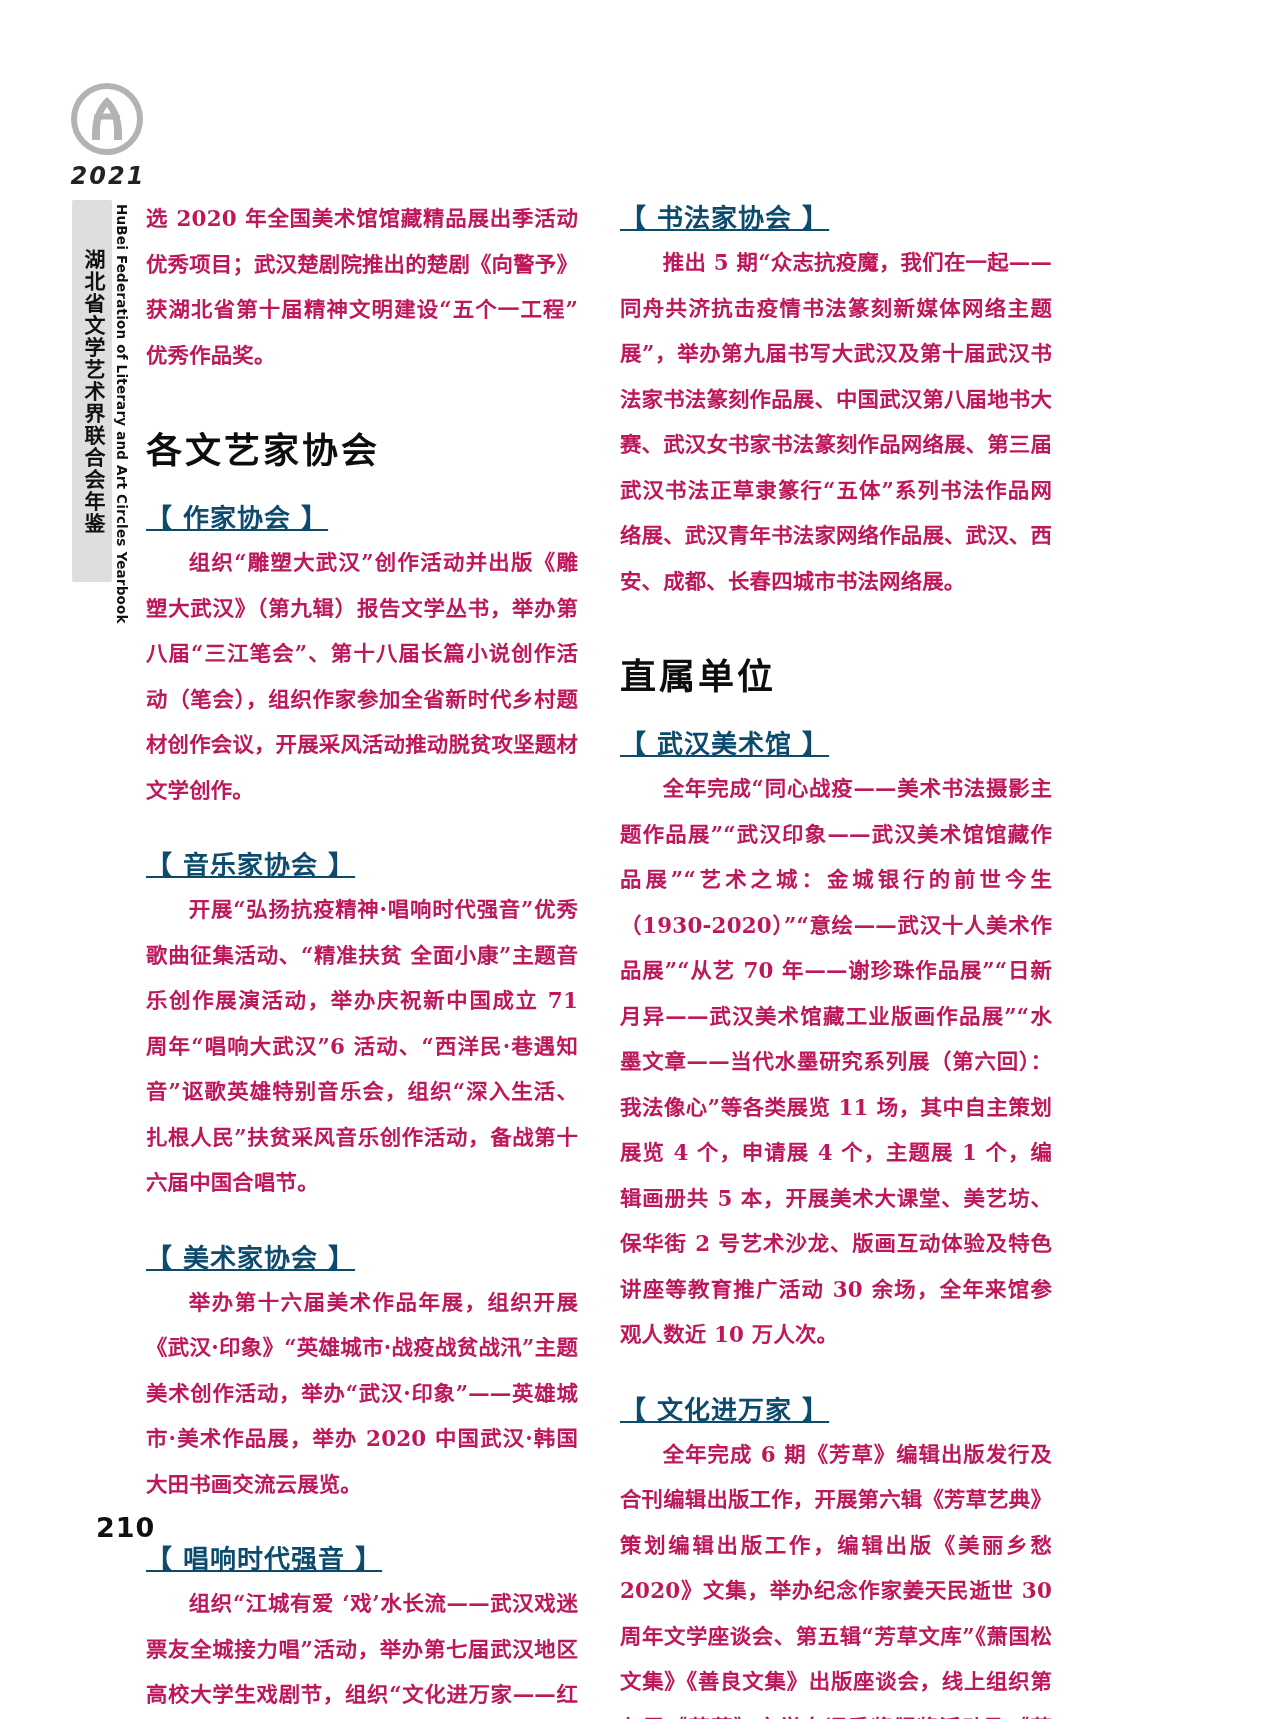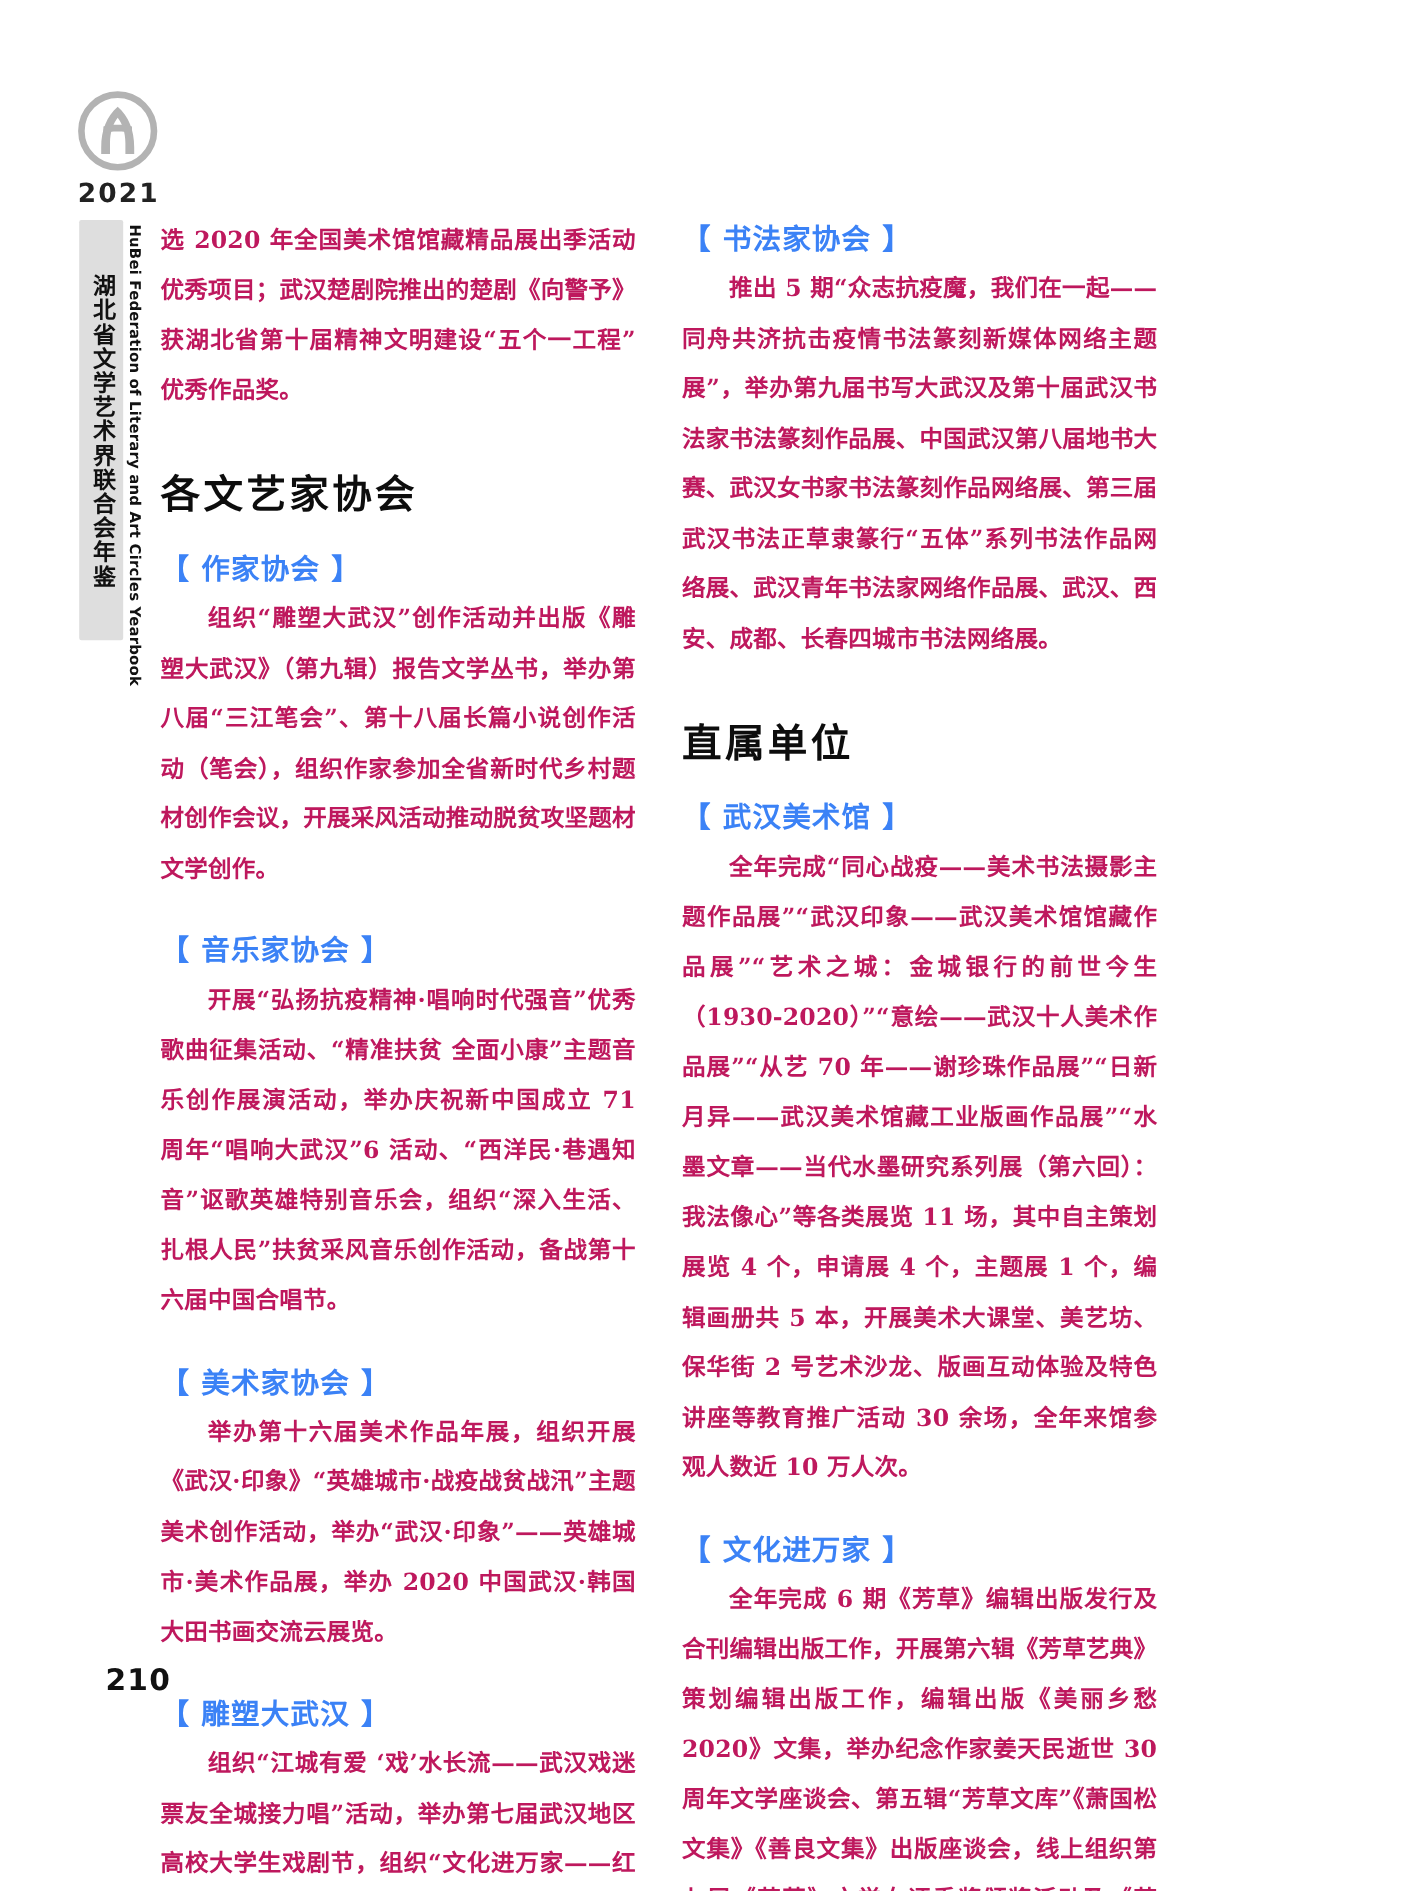--- a/index.html
+++ b/index.html
@@ -40,20 +40,21 @@
     position: absolute;
     left: 8px;
     top: 80px;
     width: 80px;
     text-align: center;
     font-family: "DejaVu Sans", "Liberation Sans", sans-serif;
     font-weight: 700;
     font-size: 24px;
     letter-spacing: 2px;
     color: #222;
+    font-style: italic;
   }
 
   .side-tab {
     position: absolute;
     left: 12px;
     top: 118px;
     width: 40px;
     height: 382px;
     background: #dedede;
     border-radius: 2px;
@@ -125,21 +126,22 @@
     color: #0d0d0d;
   }
 
   .sub-heading {
     margin: 0;
     font-family: "DejaVu Sans", "Liberation Sans", sans-serif;
     font-weight: 700;
     font-size: 26px;
     line-height: 44px;
     letter-spacing: 1px;
-    color: #3b82f6;
+    color: #0c4a6e;
+    text-decoration: underline;
   }
 
   
   .folio {
     position: absolute;
     left: 96px;
     top: 1512px;
     font-family: "DejaVu Sans", "Liberation Sans", sans-serif;
     font-weight: 700;
     font-size: 27px;
@@ -188,21 +190,21 @@
     <h2 class="sub-heading">【 音乐家协会 】</h2>
     <p class="para indent">开展“弘扬抗疫精神·唱响时代强音”优秀歌曲征集活动、“精准扶贫 全面小康”主题音乐创作展演活动，举办庆祝新中国成立 71 周年“唱响大武汉”6 活动、“西洋民·巷遇知音”讴歌英雄特别音乐会，组织“深入生活、扎根人民”扶贫采风音乐创作活动，备战第十六届中国合唱节。</p>
 
     <div class="gap-md"></div>
 
     <h2 class="sub-heading">【 美术家协会 】</h2>
     <p class="para indent">举办第十六届美术作品年展，组织开展《武汉·印象》“英雄城市·战疫战贫战汛”主题美术创作活动，举办“武汉·印象”——英雄城市·美术作品展，举办 2020 中国武汉·韩国大田书画交流云展览。</p>
 
     <div class="gap-md"></div>
 
-    <h2 class="sub-heading">【 雕塑大武汉 】</h2>
+    <h2 class="sub-heading">【 唱响时代强音 】</h2>
     <p class="para indent">组织“江城有爱 ‘戏’水长流——武汉戏迷票友全城接力唱”活动，举办第七届武汉地区高校大学生戏剧节，组织“文化进万家——红色文艺轻骑兵戏曲进社区”演出活动，启动 2020 年武汉戏迷票友大赛。</p>
   </div>
 
   <div class="col col-right">
 
     <h2 class="sub-heading">【 书法家协会 】</h2>
     <p class="para indent">推出 5 期“众志抗疫魔，我们在一起——同舟共济抗击疫情书法篆刻新媒体网络主题展”，举办第九届书写大武汉及第十届武汉书法家书法篆刻作品展、中国武汉第八届地书大赛、武汉女书家书法篆刻作品网络展、第三届武汉书法正草隶篆行“五体”系列书法作品网络展、武汉青年书法家网络作品展、武汉、西安、成都、长春四城市书法网络展。</p>
 
     <div class="gap-lg"></div>
 

